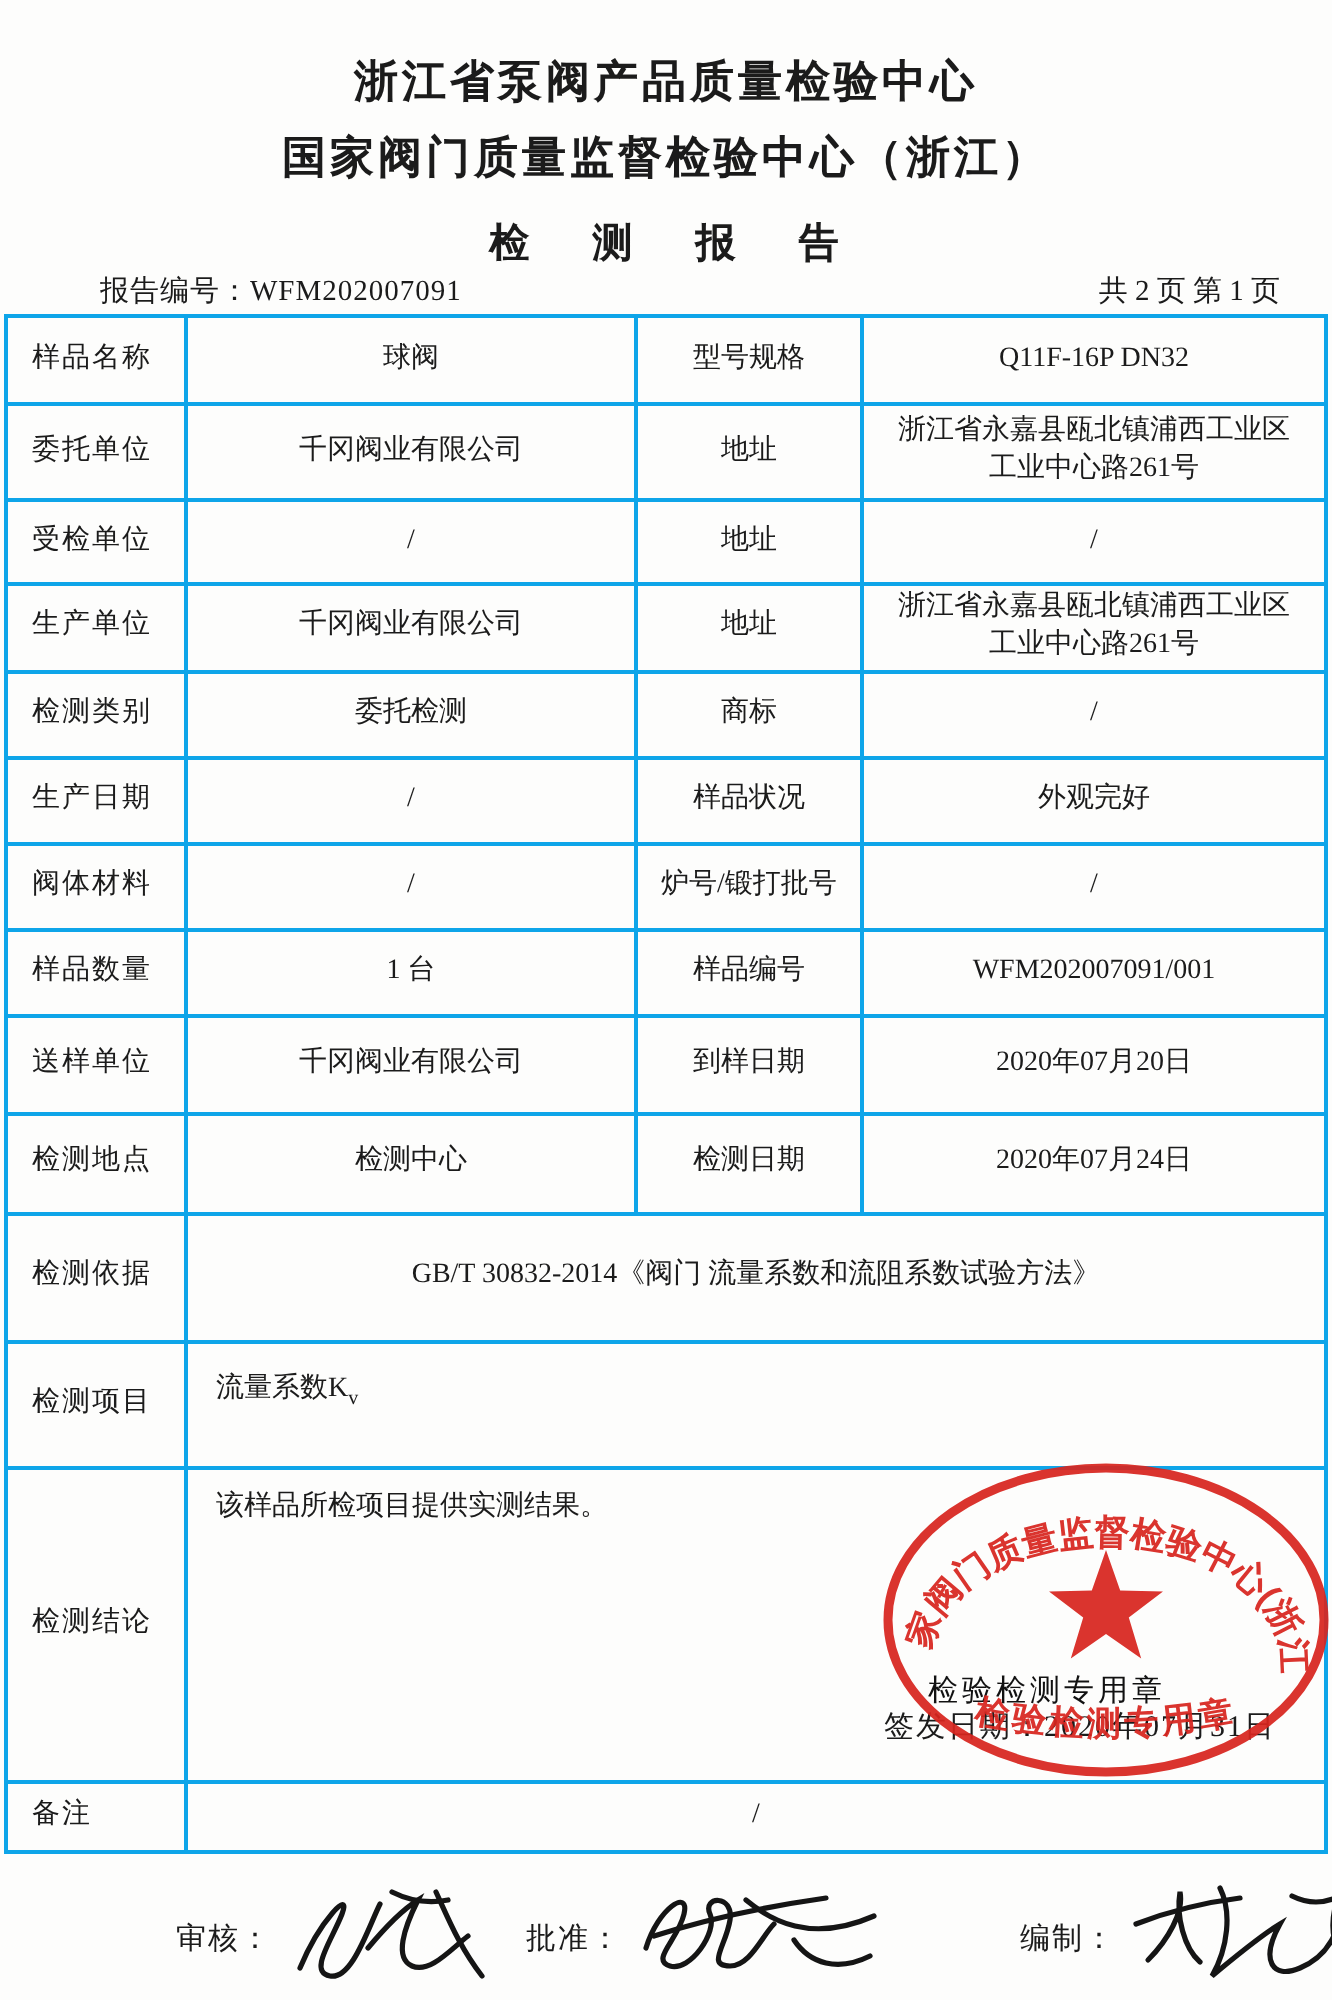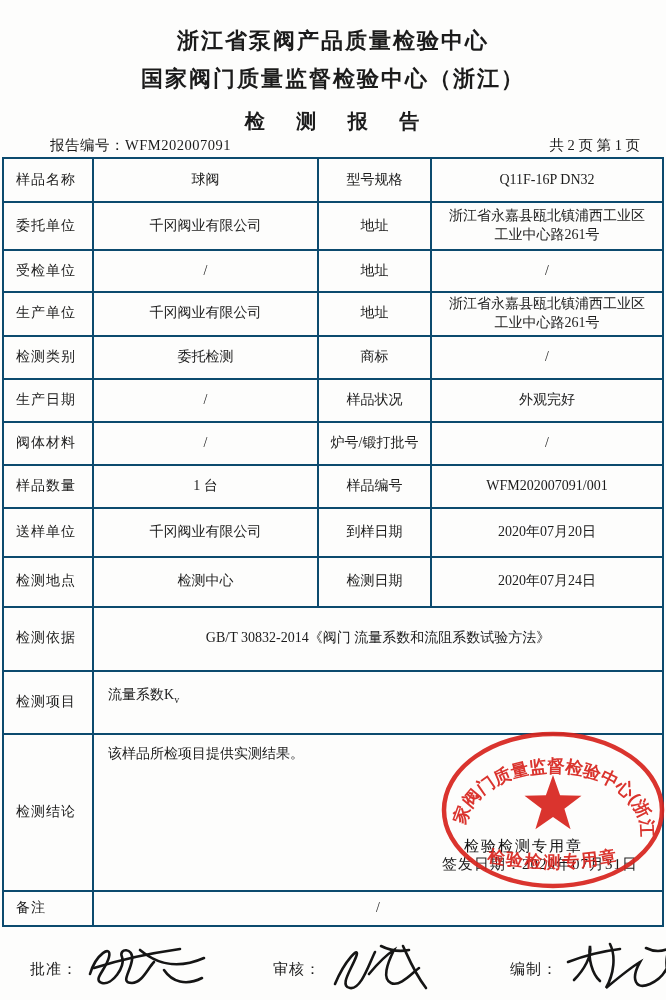--- a/index.html
+++ b/index.html
@@ -11,21 +11,21 @@
   .hdr { text-align:center; font-family:"Liberation Sans","DejaVu Sans",sans-serif; }
   .org1 { padding-top:26px; font-size:22px; font-weight:bold; letter-spacing:2px; }
   .org2 { padding-top:8px; font-size:22px; font-weight:bold; letter-spacing:2px; }
   .title { padding-top:14px; font-size:20px; font-weight:bold; word-spacing:22px; letter-spacing:2px; }
   .meta { position:absolute; top:136px; left:30px; right:26px; font-size:14.5px; display:flex; justify-content:space-between; }
   .meta .rn { letter-spacing:0.5px;margin-left:20px; }
   .rpt-table {
     position:absolute; top:157px; left:2px; width:662px;
     border-collapse:collapse; table-layout:fixed; font-size:14px;
   }
-  .rpt-table td { border:2px solid #0c4a6e; padding:2px 6px; line-height:1.35; }
+  .rpt-table td { border:2px solid #0ea5e9; padding:2px 6px; line-height:1.35; }
   td.lab { text-align:left; padding-left:12px; letter-spacing:1px; }
   td.val { text-align:center; padding:2px 14px; }
   td.mlab { text-align:center; }
   td.wide-c { text-align:center; }
   td.wide-l { vertical-align:top; padding:14px 6px 2px 14px; text-align:left; }
   td.concl { vertical-align:top; position:relative; padding:10px 0 2px 14px; text-align:left; }
   .overlay-black {
     position:absolute; left:370px; top:101px; font-size:15px; color:#111;
     letter-spacing:2px; white-space:nowrap;
   }
@@ -153,39 +153,39 @@
       <text font-family="Liberation Sans, DejaVu Sans, sans-serif" font-size="17.5" font-weight="bold" fill="#d8251f">
         <textPath href="#arcTop" startOffset="50%" text-anchor="middle">国家阀门质量监督检验中心(浙江)</textPath>
       </text>
       <text font-family="Liberation Sans, DejaVu Sans, sans-serif" font-size="17" font-weight="bold" fill="#d8251f" letter-spacing="2">
         <textPath href="#arcBot" startOffset="50%" text-anchor="middle">检验检测专用章</textPath>
       </text>
     </svg>
   </div>
 
   <div class="footer">
+    <div class="sig-block" style="margin-left:58px">
+      <span class="sig-label">审核：</span>
+      <svg class="sig-svg" width="125" height="62" viewBox="0 0 125 62">
+        <g fill="none" stroke="#151515" stroke-width="2.6" stroke-linecap="round">
+          <path d="M12,46 C22,22 38,6 33,19 C28,32 16,48 27,50 C38,52 46,26 52,14"></path>
+          <path d="M46,36 C56,24 63,17 71,12 C64,26 59,41 68,45 C77,49 88,36 96,30"></path>
+          <path d="M80,8 C86,21 92,36 103,50"></path>
+          <path d="M58,8 C66,12 76,14 86,12"></path>
+        </g>
+      </svg>
+    </div>
     <div class="sig-block">
       <span class="sig-label">批准：</span>
       <svg class="sig-svg" width="135" height="60" viewBox="0 0 135 60">
         <g fill="none" stroke="#151515" stroke-width="2.6" stroke-linecap="round">
           <path d="M10,36 C16,16 32,6 29,19 C26,32 12,42 22,45 C32,48 46,28 42,19 C38,10 54,9 52,22 C50,35 40,45 52,45 C62,45 68,30 74,24"></path>
           <path d="M60,12 C72,22 92,34 124,20"></path>
           <path d="M14,30 C42,21 72,15 100,11"></path>
           <path d="M84,32 C92,44 106,48 122,40"></path>
-        </g>
-      </svg>
-    </div>
-    <div class="sig-block" style="margin-left:58px">
-      <span class="sig-label">审核：</span>
-      <svg class="sig-svg" width="125" height="62" viewBox="0 0 125 62">
-        <g fill="none" stroke="#151515" stroke-width="2.6" stroke-linecap="round">
-          <path d="M12,46 C22,22 38,6 33,19 C28,32 16,48 27,50 C38,52 46,26 52,14"></path>
-          <path d="M46,36 C56,24 63,17 71,12 C64,26 59,41 68,45 C77,49 88,36 96,30"></path>
-          <path d="M80,8 C86,21 92,36 103,50"></path>
-          <path d="M58,8 C66,12 76,14 86,12"></path>
         </g>
       </svg>
     </div>
     <div class="sig-block" style="margin-left:62px">
       <span class="sig-label">编制：</span>
       <svg class="sig-svg" width="125" height="62" viewBox="0 0 125 62">
         <g fill="none" stroke="#151515" stroke-width="2.6" stroke-linecap="round">
           <path d="M14,42 C24,32 32,18 30,8 C28,20 32,36 40,43"></path>
           <path d="M8,24 C26,17 44,13 60,11"></path>
           <path d="M50,6 C56,18 54,36 46,50 C58,40 70,30 80,24 C70,42 76,52 90,46 C104,40 112,26 108,14 C104,28 108,44 120,50"></path>

